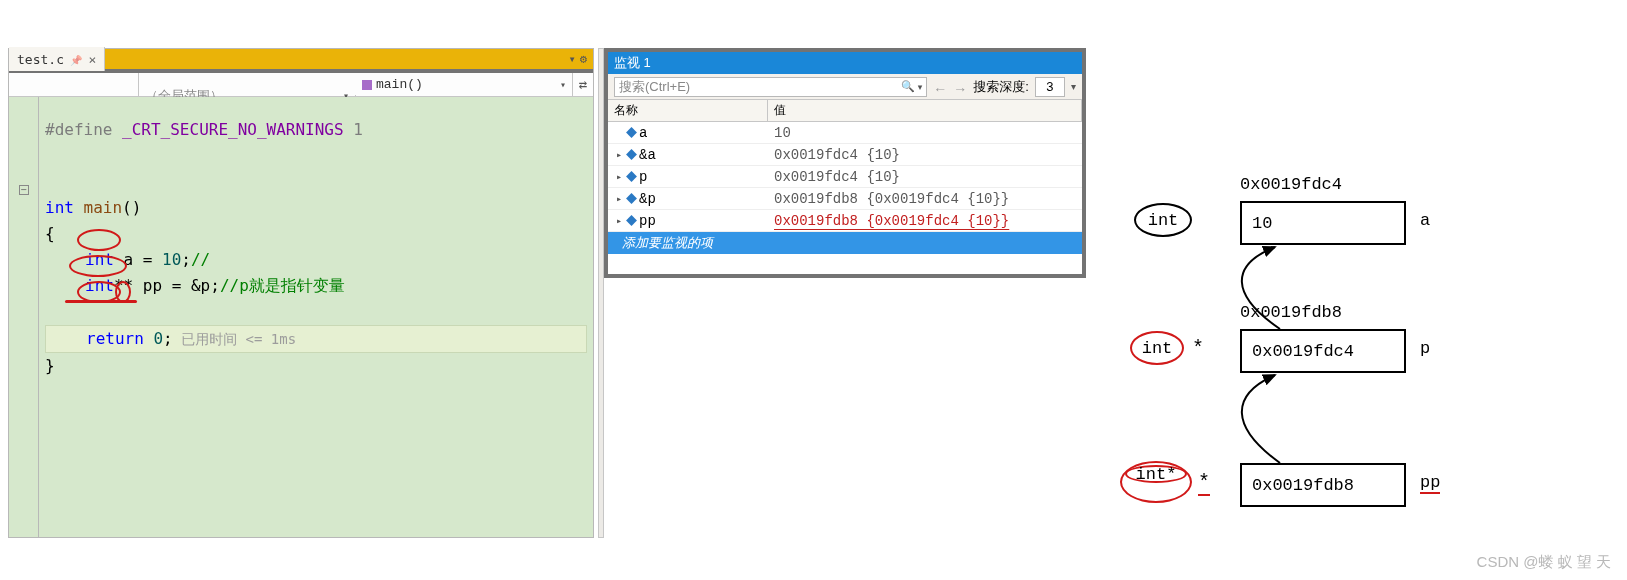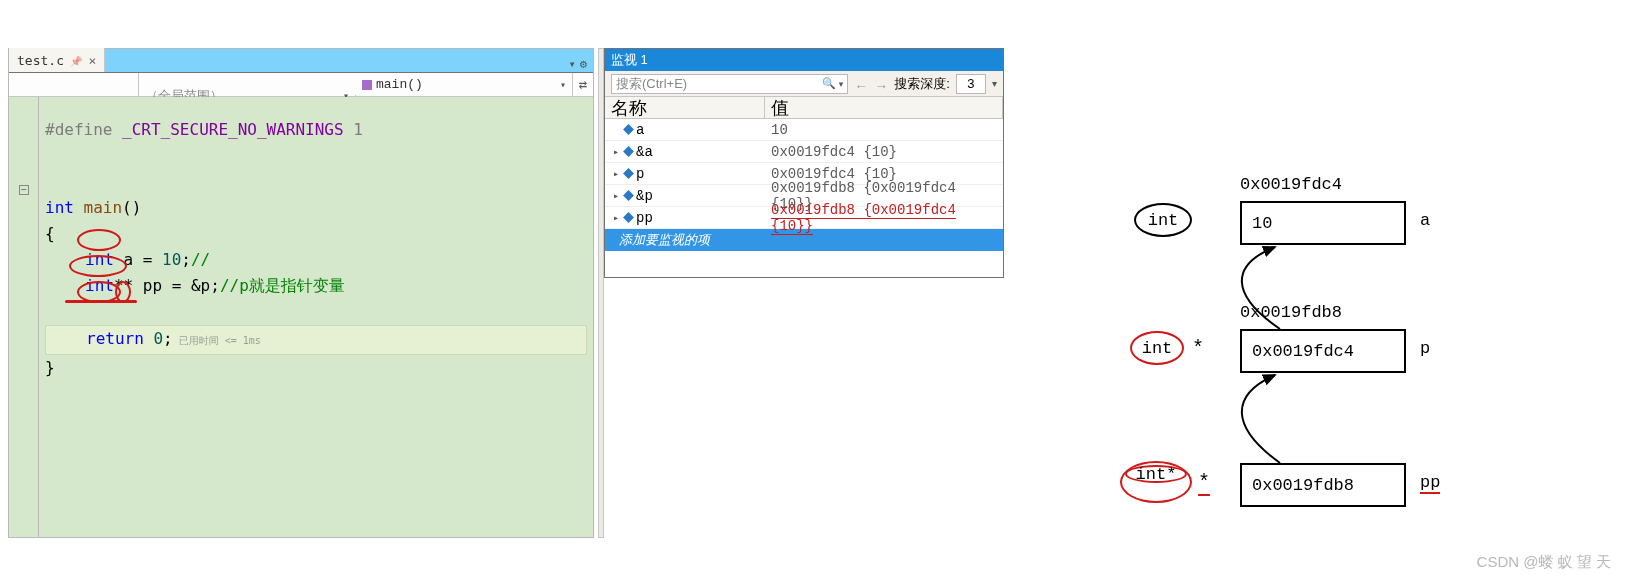--- a/index.html
+++ b/index.html
@@ -18,24 +18,24 @@
     position: absolute;
     left: 8px; top: 48px;
     width: 586px; height: 490px;
     border: 1px solid #b8b8b8;
     background: #fff;
     display: flex;
     flex-direction: column;
   }
   .tab-bar {
     display: flex;
-    align-items: flex-end;
+    align-items: center;
     height: 24px;
-    background: #7dd3fc;
-    border-bottom: 1px solid #737373;
+    background: #eab308;
+    border-bottom: 4px solid #737373;
   }
   .tab {
     display: flex;
     align-items: center;
     height: 24px;
     padding: 0 8px;
     background: #f7f5f0;
     border-right: 1px solid #c6c6c6;
     color: #333;
     font-family: Consolas, monospace;
@@ -90,21 +90,21 @@
     text-align:center;
   }
   .gutter .fold { border:1px solid #888; width:10px;height:10px;margin:8px auto;line-height:8px;font-size:10px;}
   .code-body { flex:1; padding: 20px 6px; position: relative; }
   .kw { color:#0000ff; }
   .pp { color:#7c7c7c; }
   .mac { color:#8000a0; }
   .num { color:#005858; }
   .func { color:#8a4a12; }
   .cmt { color:#007f00; }
-  .ghost { color:#9c9c9c; font-size:10px;margin-top:12px; }
+  .ghost { color:#9c9c9c; font-size:14px;margin-top:12px; }
   .indent1 { margin-left: 40px; }
 
   .circle-red {
     position:absolute;
     border:2px solid #d11919;
     border-radius:50%;
     pointer-events:none;
   }
 
   .splitter-v {
@@ -112,22 +112,22 @@
     left:598px; top:48px;
     width:6px; height:490px;
     background:#eceae6;
     border:1px solid #c6c6c6;
   }
 
   
   .watch-pane {
     position:absolute;
     left:604px; top:48px;
-    width:400px; height:230px;
-    border:1px solid #737373;
+    width:482px; height:230px;
+    border:4px solid #737373;
     display:flex; flex-direction:column;
   }
   .watch-title {
     height:22px;
     background:#1a87d8;
     color:#fff;
     font-size:13px;
     font-family: "Microsoft YaHei", sans-serif;
     display:flex; align-items:center;
     padding-left:6px;
@@ -153,21 +153,21 @@
   }
   .search-box .mag { margin-left:auto; font-size:11px; color:#5a5a5a; }
   .search-box .dd { font-size:9px; color:#555; margin-left:3px; }
   .nav-arrow { color:#9a9a9a; font-size:14px; }
   .depth-box { width:30px;height:20px;border:1px solid #b8b8b8;background:#fff;display:flex;align-items:center;justify-content:center;}
   .watch-hdr {
     display:flex;
     height:22px;
     background:#f7f5f0;
     border-bottom:1px solid #c6c6c6;
-    font-size:18px;
+    font-size:12px;
     font-family: "Microsoft YaHei", sans-serif;
   }
   .watch-hdr > div { display:flex;align-items:center;padding-left:6px;border-right:1px solid #c6c6c6;}
   .col-name{width:160px;}
   .col-val{flex:1;}
   .watch-rows { flex:1; background:#fff; font-size:14px; }
   .wrow {
     display:flex; height:22px; align-items:center;
     border-bottom:1px solid #eee;
   }

